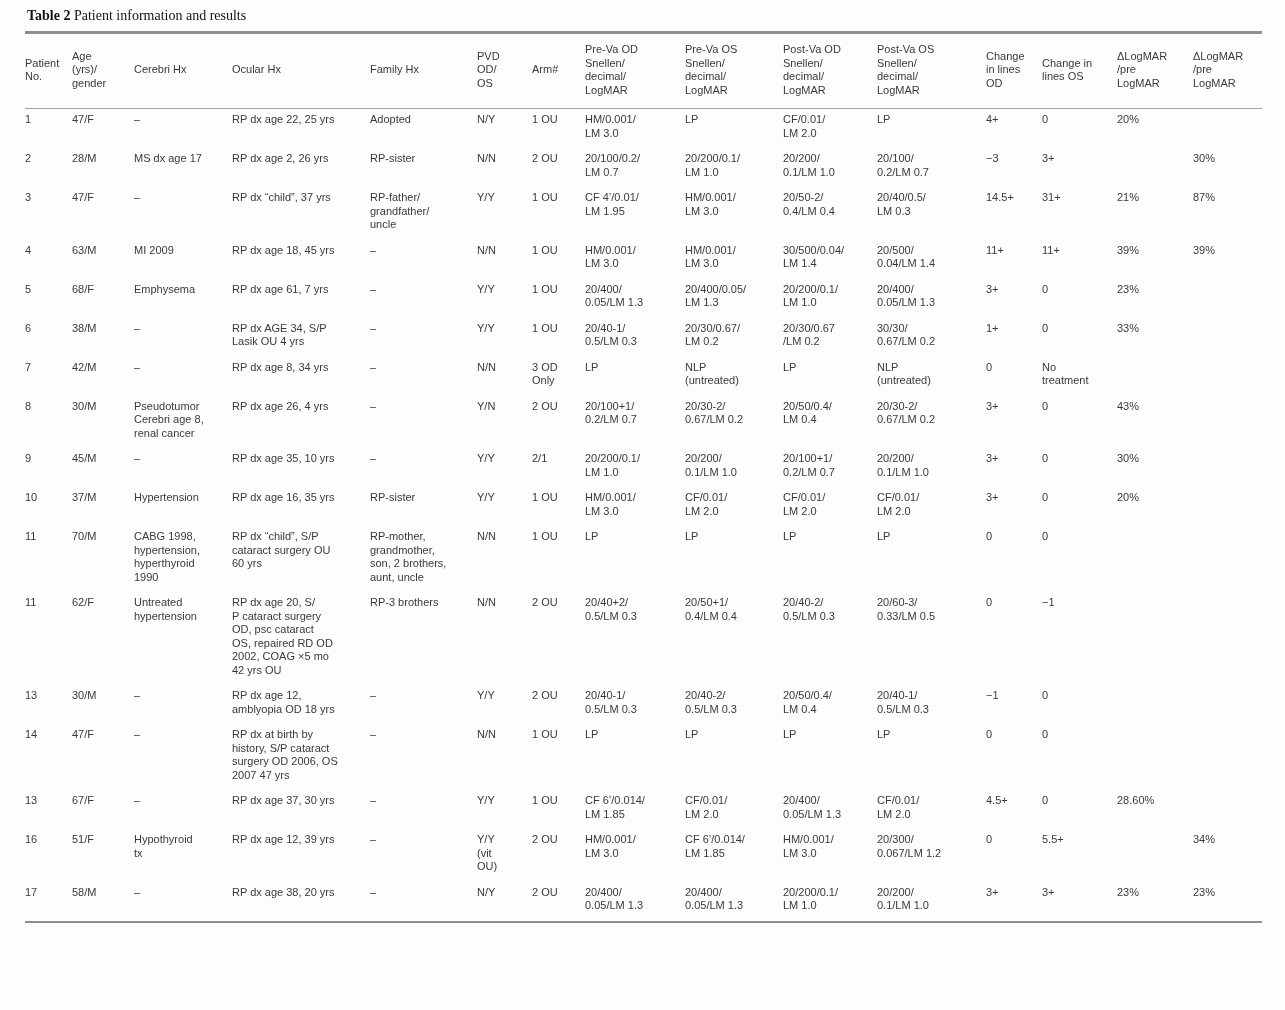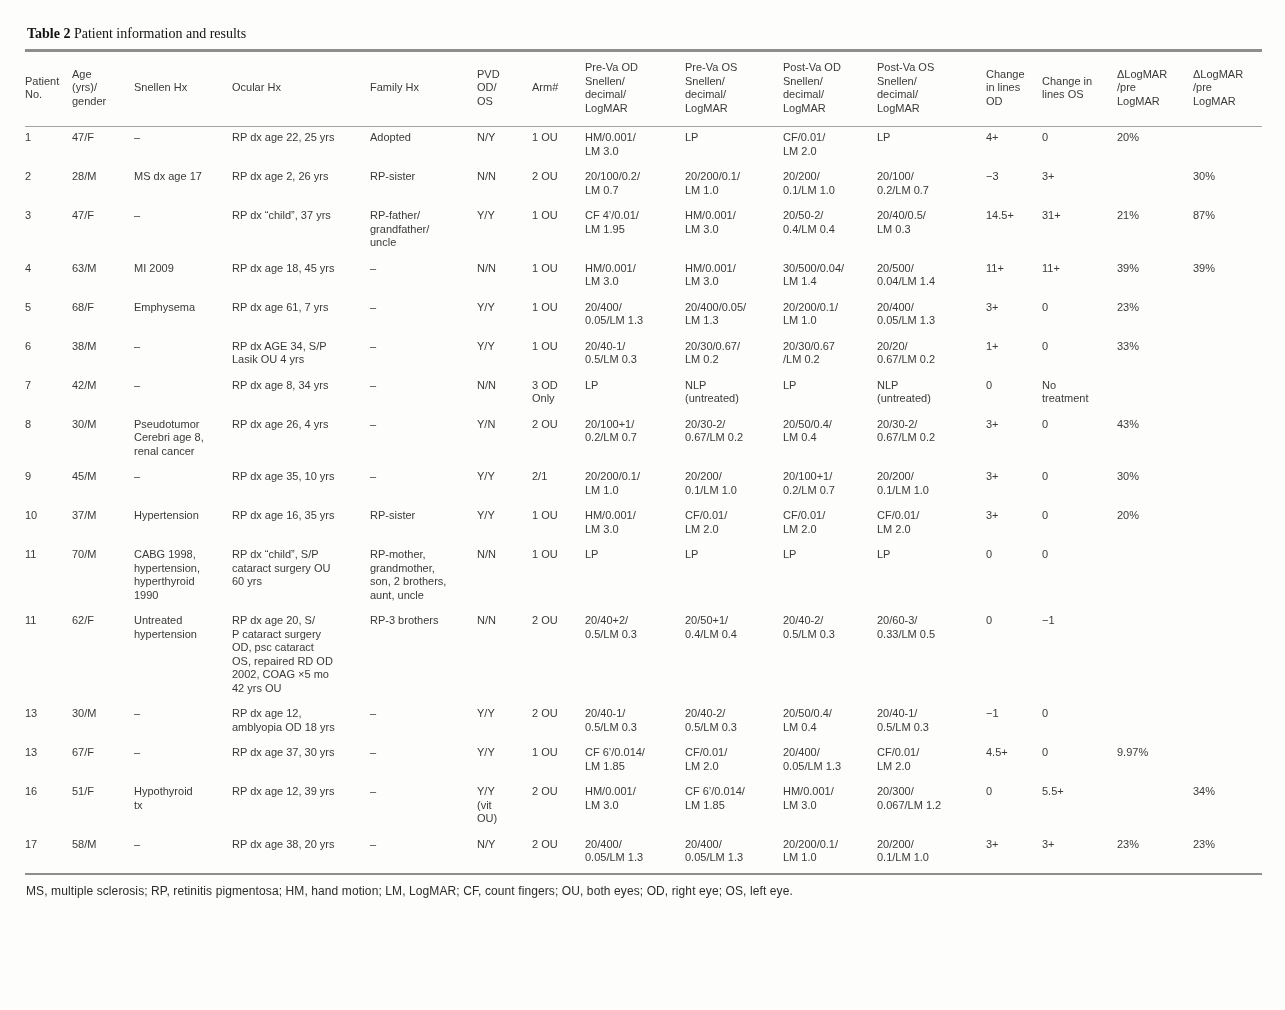--- a/index.html
+++ b/index.html
@@ -1,21 +1,21 @@
 <!DOCTYPE html>
 <html><head>
 <meta charset="utf-8">
 <style>
   html, body { margin: 0; padding: 0; background: #fdfdfc; }
   .page {
     position: relative;
     width: 1285px;
     height: 1010px;
     box-sizing: border-box;
-    padding: 22px 0 0 25px;
+    padding: 4px 0 0 25px;
     background: #fdfdfc;
     font-family: "Liberation Sans", sans-serif;
     color: #3a3a3a;
     overflow: hidden;
   }
   .title {
     font-family: "Liberation Serif", serif;
     font-size: 14px;
     color: #131313;
     margin: 4px 0 7px 2px;
@@ -94,21 +94,21 @@
         <col class="c14">
         <col class="c15">
     </colgroup>
     <thead>
       <tr>
           <th>Patient
 No.</th>
           <th>Age
 (yrs)/
 gender</th>
-          <th>Snellen Hx</th>
+          <th>Cerebri Hx</th>
           <th>Ocular Hx</th>
           <th>Family Hx</th>
           <th>PVD
 OD/
 OS</th>
           <th>Arm#</th>
           <th>Pre-Va OD
 Snellen/
 decimal/
 LogMAR</th>
@@ -251,21 +251,21 @@
 Lasik OU 4 yrs</td>
           <td>–</td>
           <td>Y/Y</td>
           <td>1 OU</td>
           <td>20/40-1/
 0.5/LM 0.3</td>
           <td>20/30/0.67/
 LM 0.2</td>
           <td>20/30/0.67
 /LM 0.2</td>
-          <td>20/20/
+          <td>30/30/
 0.67/LM 0.2</td>
           <td>1+</td>
           <td>0</td>
           <td>33%</td>
           <td></td>
         </tr>
         <tr>
           <td>7</td>
           <td>42/M</td>
           <td>–</td>
@@ -419,38 +419,58 @@
           <td>20/50/0.4/
 LM 0.4</td>
           <td>20/40-1/
 0.5/LM 0.3</td>
           <td>−1</td>
           <td>0</td>
           <td></td>
           <td></td>
         </tr>
         <tr>
+          <td>14</td>
+          <td>47/F</td>
+          <td>–</td>
+          <td>RP dx at birth by
+history, S/P cataract
+surgery OD 2006, OS
+2007 47 yrs</td>
+          <td>–</td>
+          <td>N/N</td>
+          <td>1 OU</td>
+          <td>LP</td>
+          <td>LP</td>
+          <td>LP</td>
+          <td>LP</td>
+          <td>0</td>
+          <td>0</td>
+          <td></td>
+          <td></td>
+        </tr>
+        <tr>
           <td>13</td>
           <td>67/F</td>
           <td>–</td>
           <td>RP dx age 37, 30 yrs</td>
           <td>–</td>
           <td>Y/Y</td>
           <td>1 OU</td>
           <td>CF 6’/0.014/
 LM 1.85</td>
           <td>CF/0.01/
 LM 2.0</td>
           <td>20/400/
 0.05/LM 1.3</td>
           <td>CF/0.01/
 LM 2.0</td>
           <td>4.5+</td>
           <td>0</td>
-          <td>9.97%</td>
+          <td>28.60%</td>
           <td></td>
         </tr>
         <tr>
           <td>16</td>
           <td>51/F</td>
           <td>Hypothyroid
 tx</td>
           <td>RP dx age 12, 39 yrs</td>
           <td>–</td>
           <td>Y/Y
@@ -487,14 +507,13 @@
           <td>20/200/
 0.1/LM 1.0</td>
           <td>3+</td>
           <td>3+</td>
           <td>23%</td>
           <td>23%</td>
         </tr>
       </tbody>
   </table>
 
-  <div class="footnote">MS, multiple sclerosis; RP, retinitis pigmentosa; HM, hand motion; LM, LogMAR; CF, count fingers; OU, both eyes; OD, right eye; OS, left eye.</div>
 </div>
 
 </body></html>

